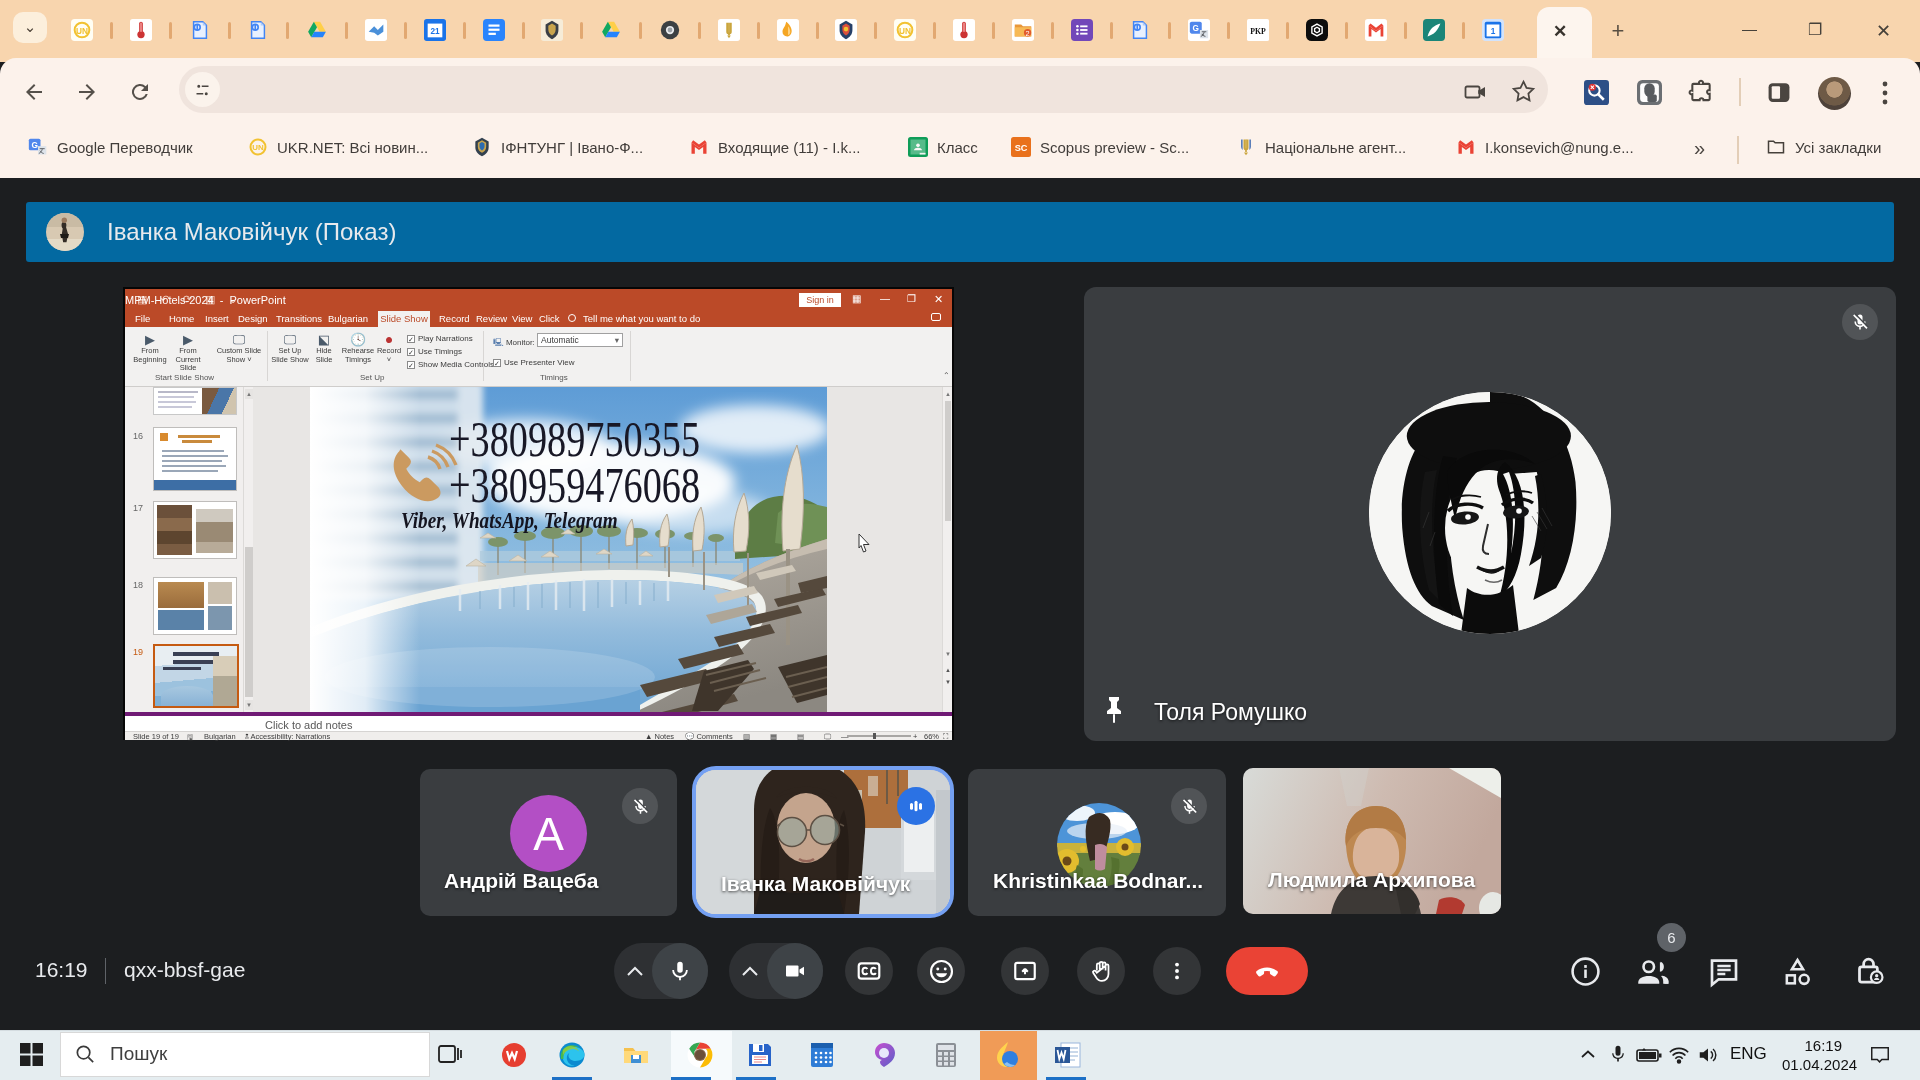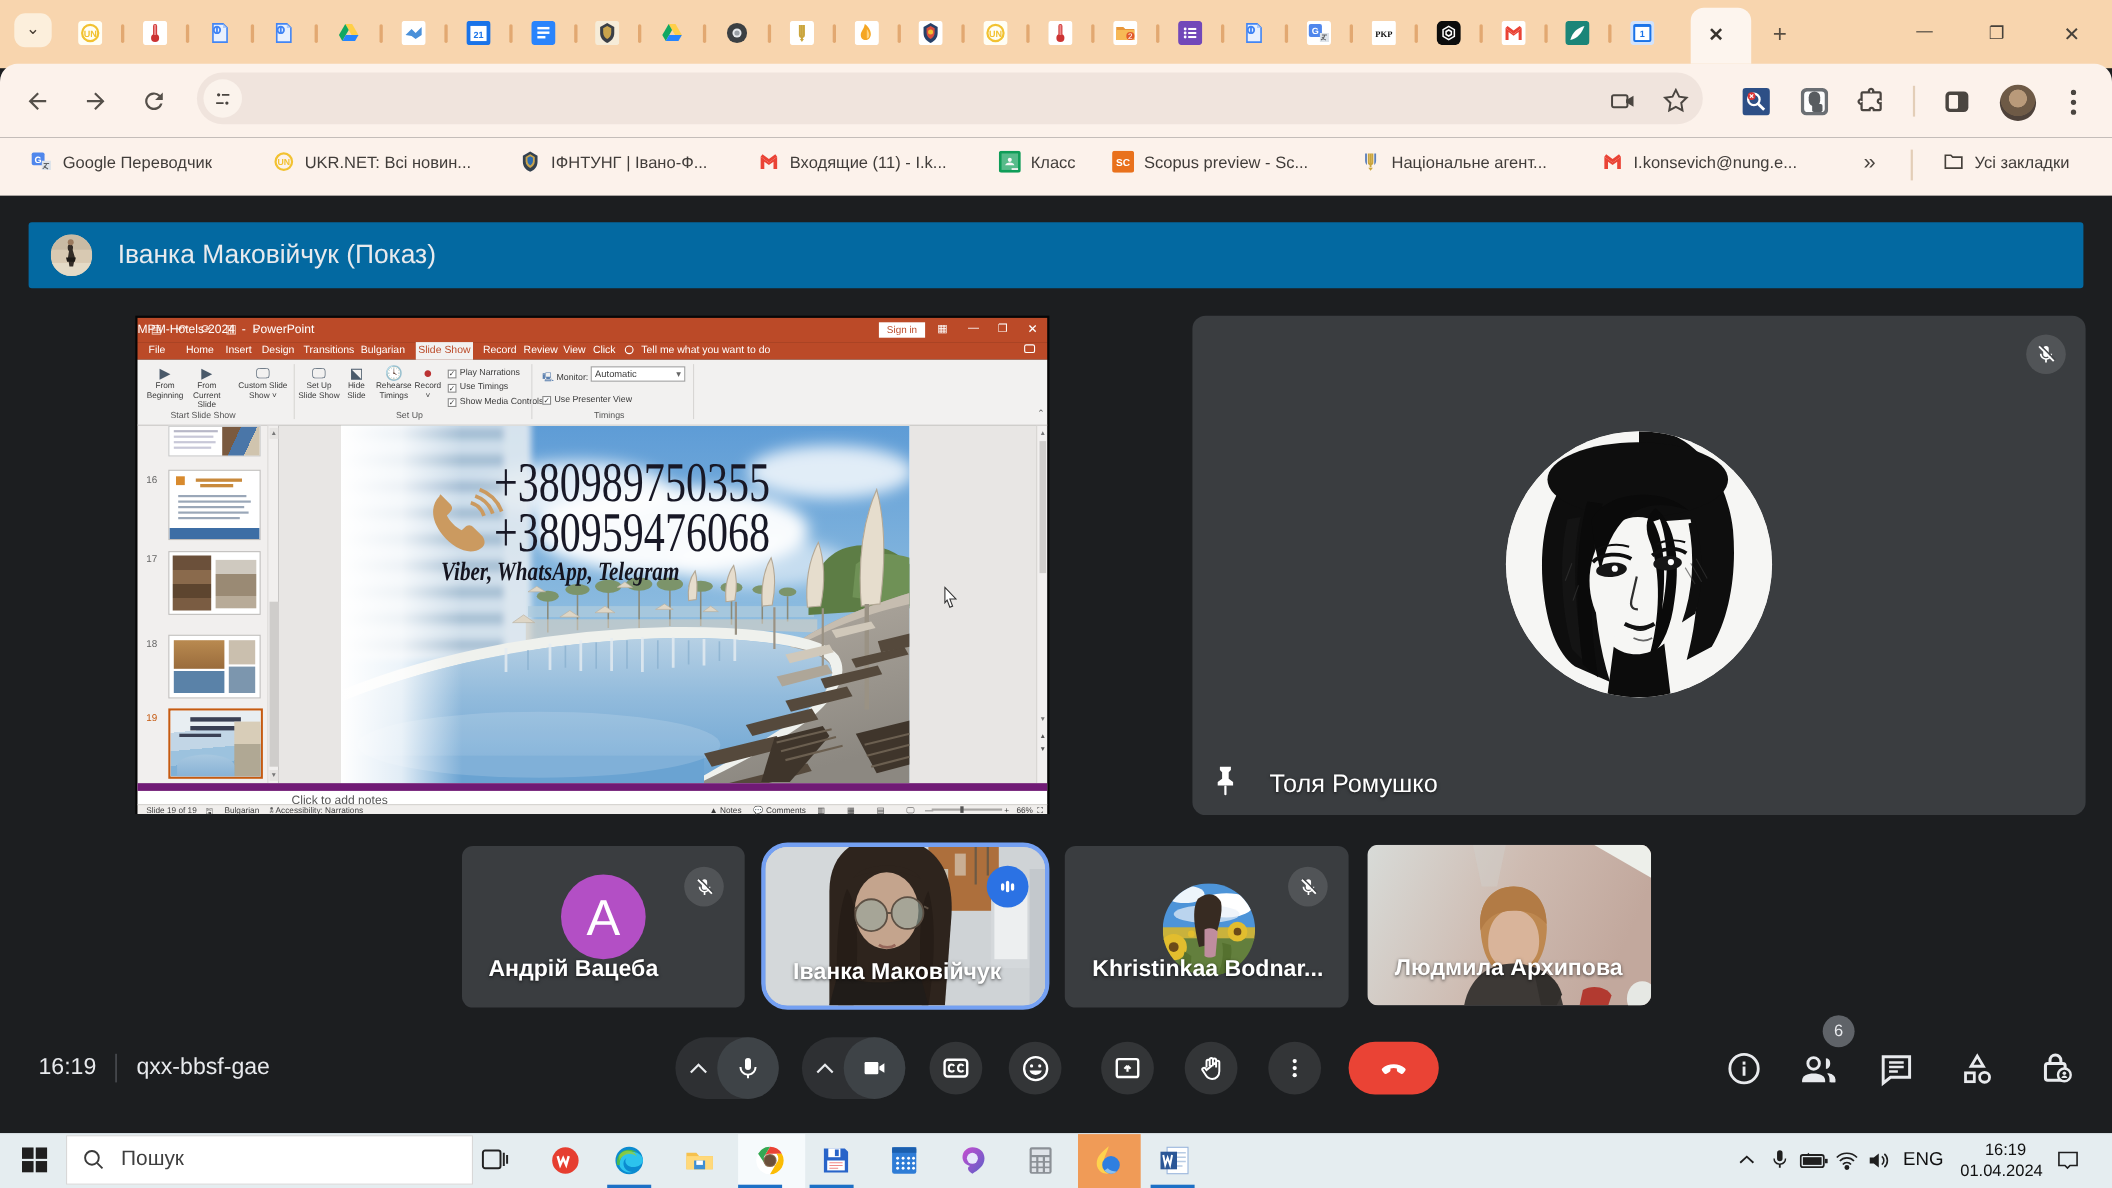--- a/index.html
+++ b/index.html
@@ -653,21 +653,21 @@
         </svg>
     </div>
     <div class="abs" style="left:819px;top:100px;width:10px;height:325px;background:#F1EFEE;border-left:1px solid #DCDAD8">
       <div class="abs" style="left:1px;top:2px;width:8px;height:10px;color:#777;font-size:6px;text-align:center;line-height:10px">▲</div>
       <div class="abs" style="left:2px;top:14px;width:6px;height:120px;background:#CFCDCB"></div>
       <div class="abs" style="left:1px;top:262px;width:8px;height:10px;color:#777;font-size:6px;text-align:center;line-height:10px">▼</div>
       <div class="abs" style="left:1px;top:278px;width:8px;height:10px;color:#555;font-size:6px;text-align:center;line-height:10px">▲</div>
       <div class="abs" style="left:1px;top:290px;width:8px;height:10px;color:#555;font-size:6px;text-align:center;line-height:10px">▼</div>
     </div>
 
-    <div class="abs" style="left:2px;top:425px;width:827px;height:19px;background:#fff;border-top:7px solid #701a75">
+    <div class="abs" style="left:2px;top:425px;width:827px;height:19px;background:#fff;border-top:4px solid #701a75">
       <div class="abs" style="left:140px;top:3px;font-size:11px;color:#595959">Click to add notes</div>
     </div>
 
     <div class="abs" style="left:2px;top:444px;width:827px;height:9px;background:#F0EEEC;border-top:1px solid #D6D4D2;font-size:7.5px;color:#3b3b3b">
       <span class="abs" style="left:8px;top:0">Slide 19 of 19</span>
       <span class="abs" style="left:62px;top:0">🖫</span>
       <span class="abs" style="left:79px;top:0">Bulgarian</span>
       <span class="abs" style="left:120px;top:0">🕱 Accessibility: Narrations</span>
       <span class="abs" style="left:520px;top:0">▲ Notes</span>
       <span class="abs" style="left:560px;top:0">💬 Comments</span>

